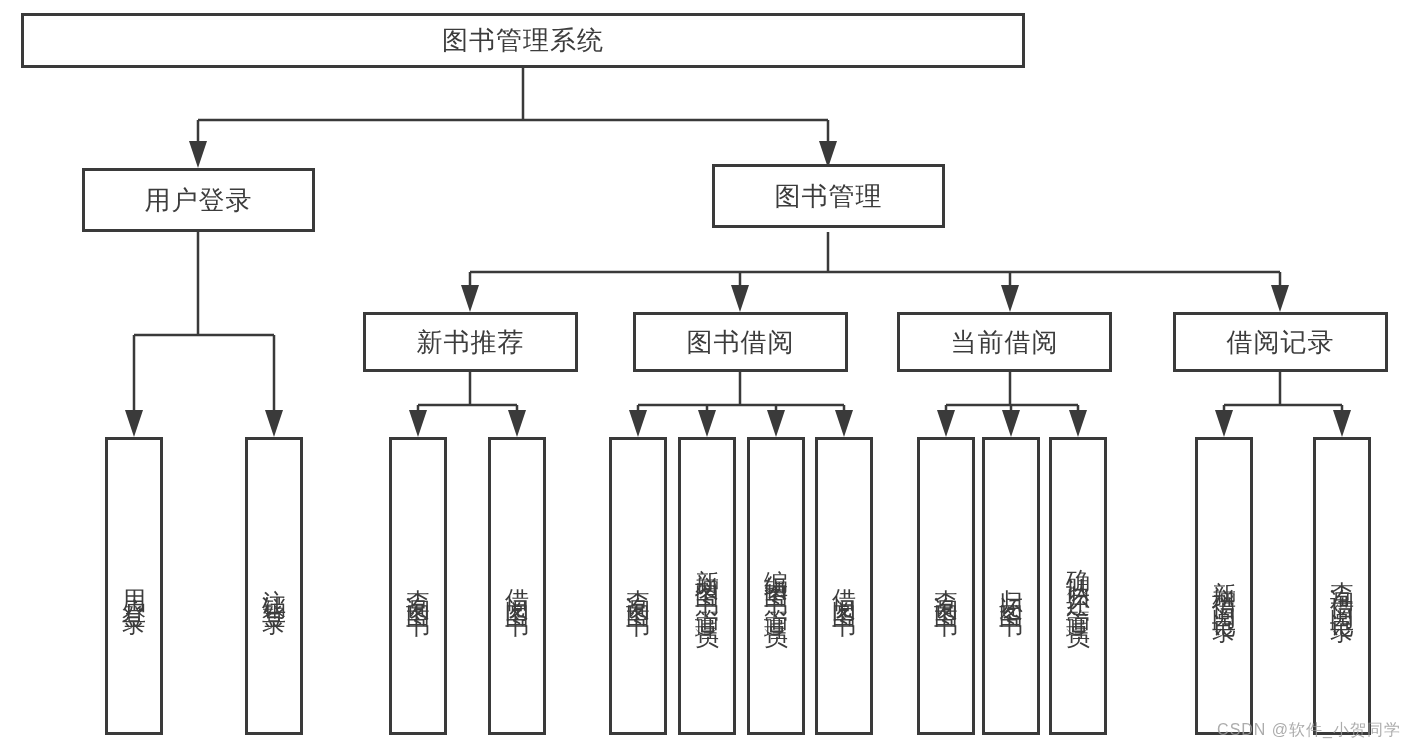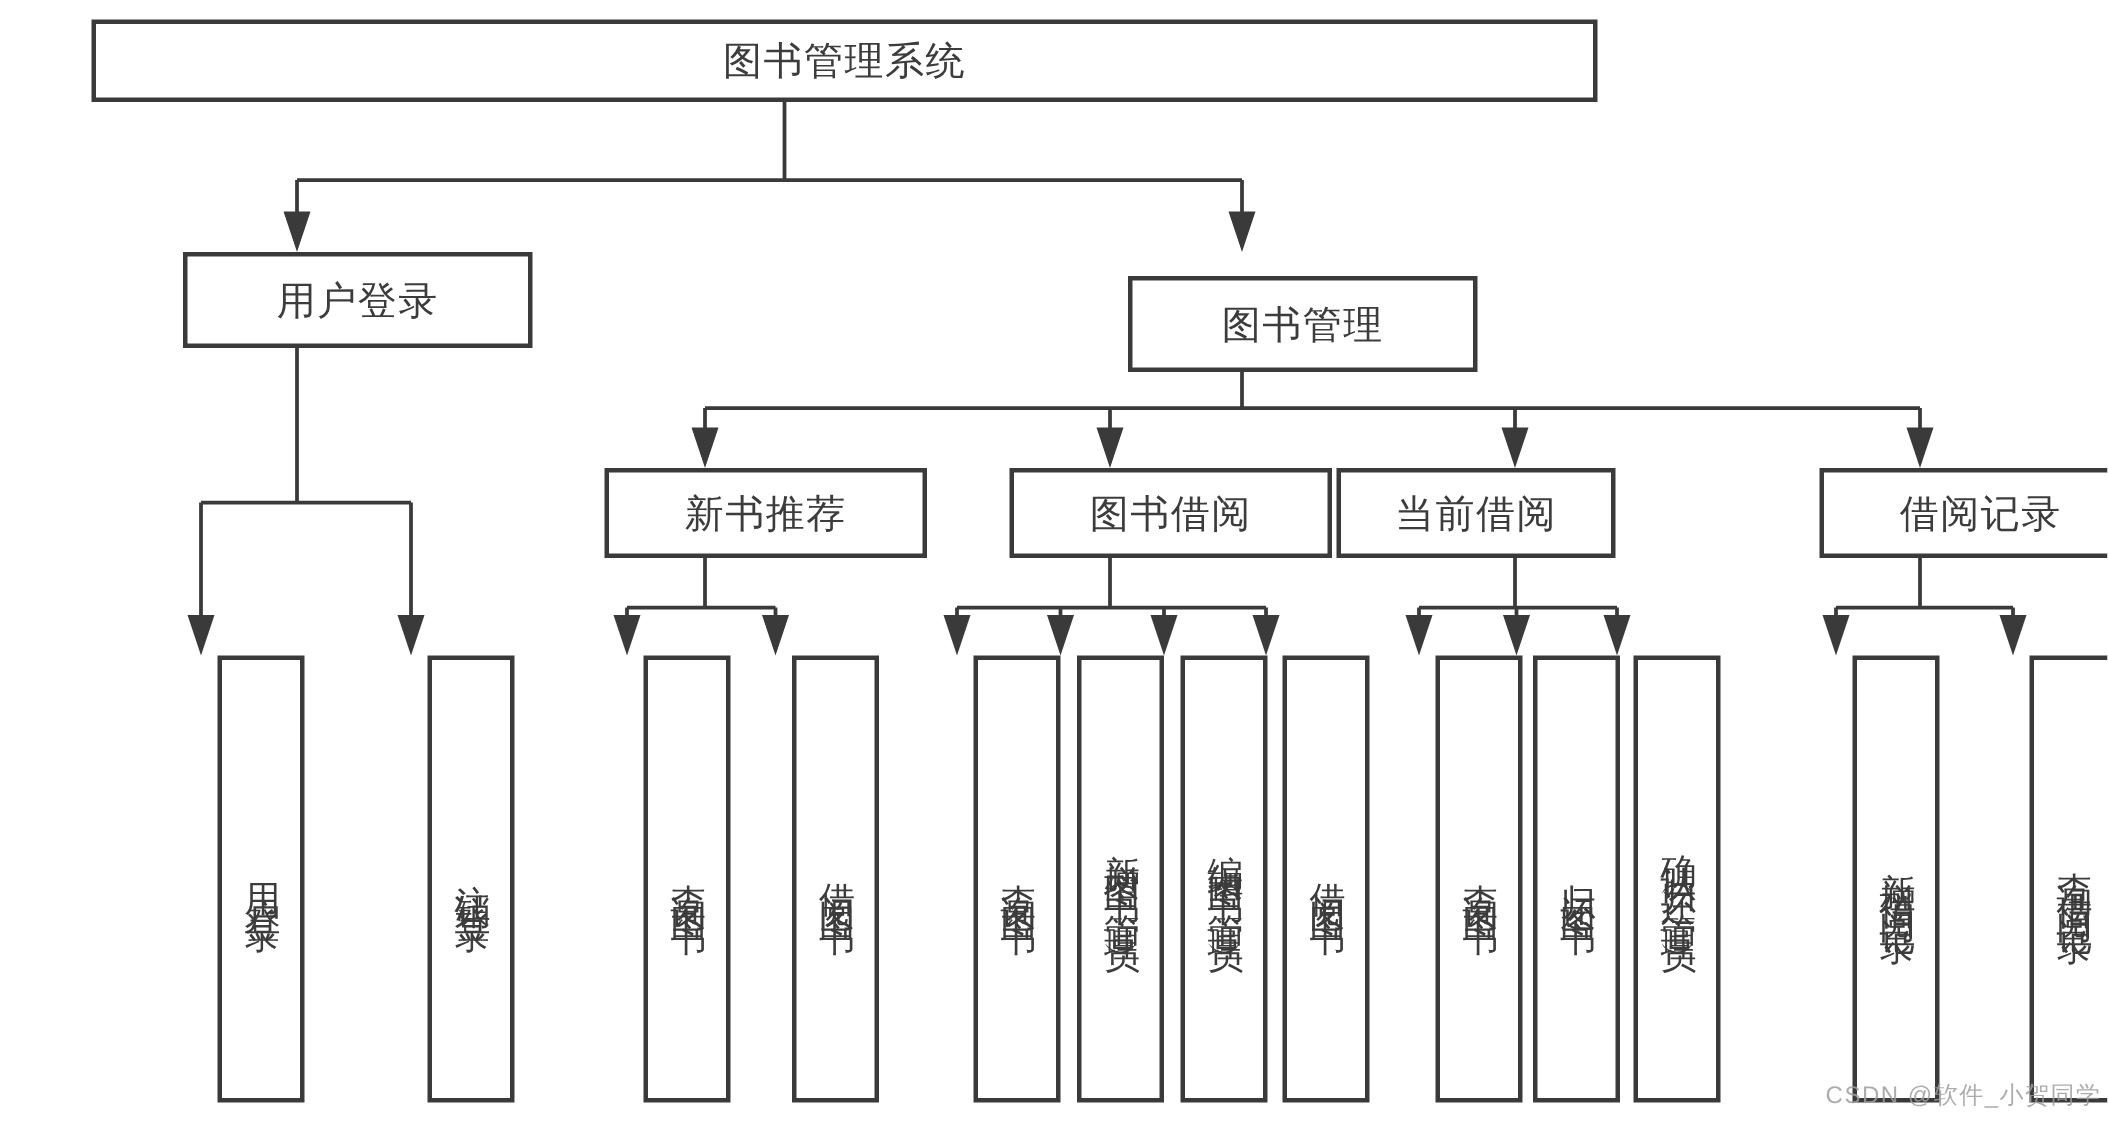--- a/index.html
+++ b/index.html
@@ -22,21 +22,20 @@
     color:var(--line);
     pointer-events:none;
   }
   .box{
     position:absolute;
     box-sizing:border-box;
     border:3px solid var(--box-border);
     background:var(--box-fill);
     display:flex;align-items:center;justify-content:center;
     color:var(--text);
-    margin-left:40px;
   }
   .h{
     font-size:26px;
     letter-spacing:1px;
     white-space:nowrap;
   }
   .v{
     font-size:24px;
     writing-mode:vertical-rl;
     text-orientation:mixed;
@@ -104,25 +103,25 @@
     <g>
       <path d="M1280 372 V405 M1224 405 H1342 M1224 405 V420 M1342 405 V420" fill="none" stroke="currentColor" stroke-width="2.5"></path>
       <path d="M1215 410 L1233 410 L1224 437 Z" fill="currentColor"></path>
       <path d="M1333 410 L1351 410 L1342 437 Z" fill="currentColor"></path>
     </g>
   </svg>
 
   <div class="box h" style="left:21px;top:13px;width:1004px;height:55px">图书管理系统</div>
 
   <div class="box h" style="left:82px;top:168px;width:233px;height:64px">用户登录</div>
-  <div class="box h" style="left:712px;top:184px;width:233px;height:64px">图书管理</div>
+  <div class="box h" style="left:712px;top:164px;width:233px;height:64px">图书管理</div>
 
   <div class="box h" style="left:363px;top:312px;width:215px;height:60px">新书推荐</div>
   <div class="box h" style="left:633px;top:312px;width:215px;height:60px">图书借阅</div>
-  <div class="box h" style="left:851px;top:312px;width:186px;height:60px">当前借阅</div>
+  <div class="box h" style="left:897px;top:312px;width:215px;height:60px">当前借阅</div>
   <div class="box h" style="left:1173px;top:312px;width:215px;height:60px">借阅记录</div>
 
   <div class="box v" style="left:105px;top:437px;width:58px;height:298px">用户登录</div>
   <div class="box v" style="left:245px;top:437px;width:58px;height:298px">注销登录</div>
 
   <div class="box v" style="left:389px;top:437px;width:58px;height:298px">查询图书</div>
   <div class="box v" style="left:488px;top:437px;width:58px;height:298px">借阅图书</div>
 
   <div class="box v" style="left:609px;top:437px;width:58px;height:298px">查询图书</div>
   <div class="box v" style="left:678px;top:437px;width:58px;height:298px">新增图书（管理员）</div>

